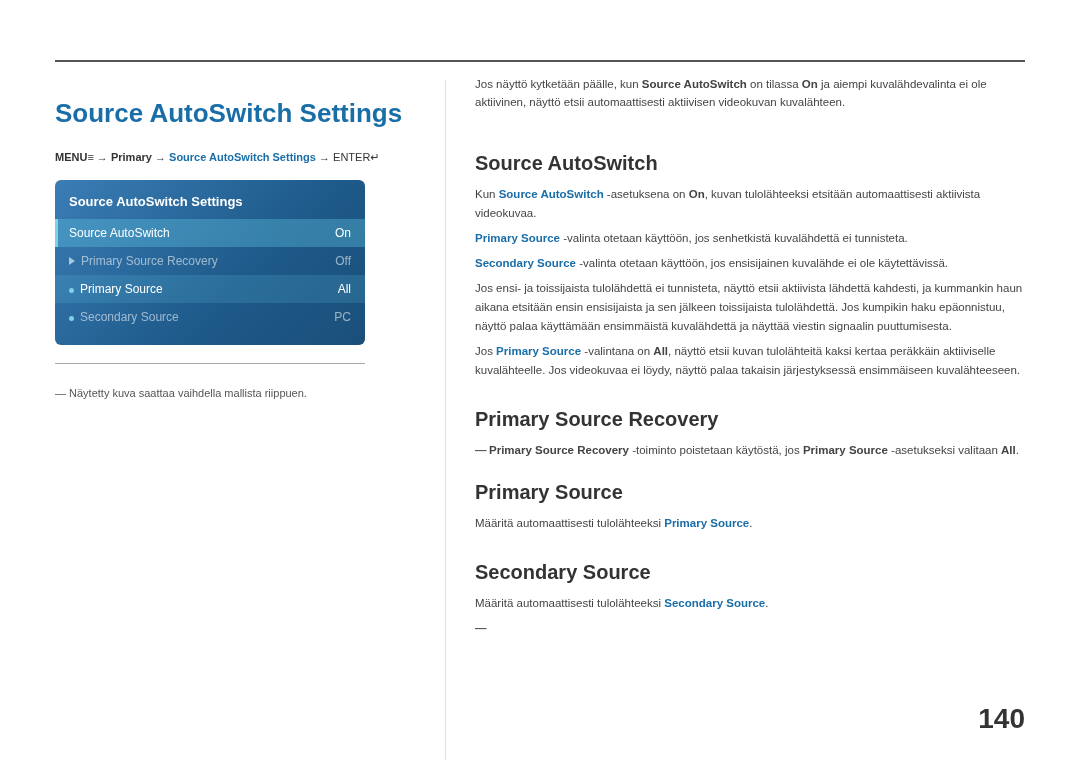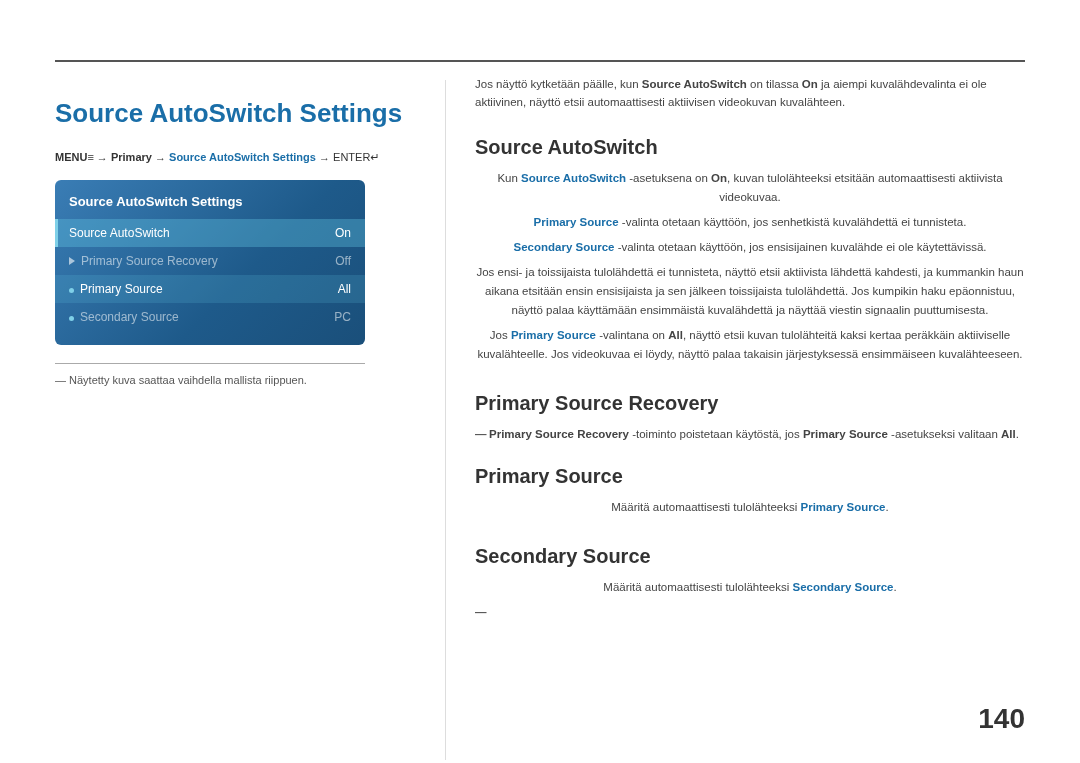--- a/index.html
+++ b/index.html
@@ -110,21 +110,21 @@
       width: 0;
       height: 0;
       border-top: 4px solid transparent;
       border-bottom: 4px solid transparent;
       border-left: 6px solid rgba(255,255,255,0.6);
       margin-right: 6px;
     }
 
     .left-note {
       margin-top: 18px;
-      padding-top: 10px;
+      padding-top: 23px;
       border-top: 1px solid #aaa;
       font-size: 11px;
       color: #555;
       width: 310px;
     }
 
     .divider-line {
       position: absolute;
       top: 80px;
       left: 445px;
@@ -137,37 +137,36 @@
       position: absolute;
       top: 75px;
       left: 475px;
       right: 55px;
     }
 
     .intro-text {
       font-size: 11.5px;
       color: #444;
       line-height: 1.6;
-      margin-bottom: 24px;
+      margin-bottom: 40px;
     }
 
     .section-title {
       font-size: 20px;
       font-weight: bold;
       color: #333;
       margin-bottom: 10px;
       margin-top: 4px;
     }
 
     .section-body {
       font-size: 11.5px;
       color: #444;
       line-height: 1.65;
       margin-bottom: 6px;
-      text-align: center;
     }
 
     .section-body .bold-blue {
       color: #1a6ea8;
       font-weight: bold;
     }
 
     .note-line {
       display: flex;
       align-items: flex-start;

